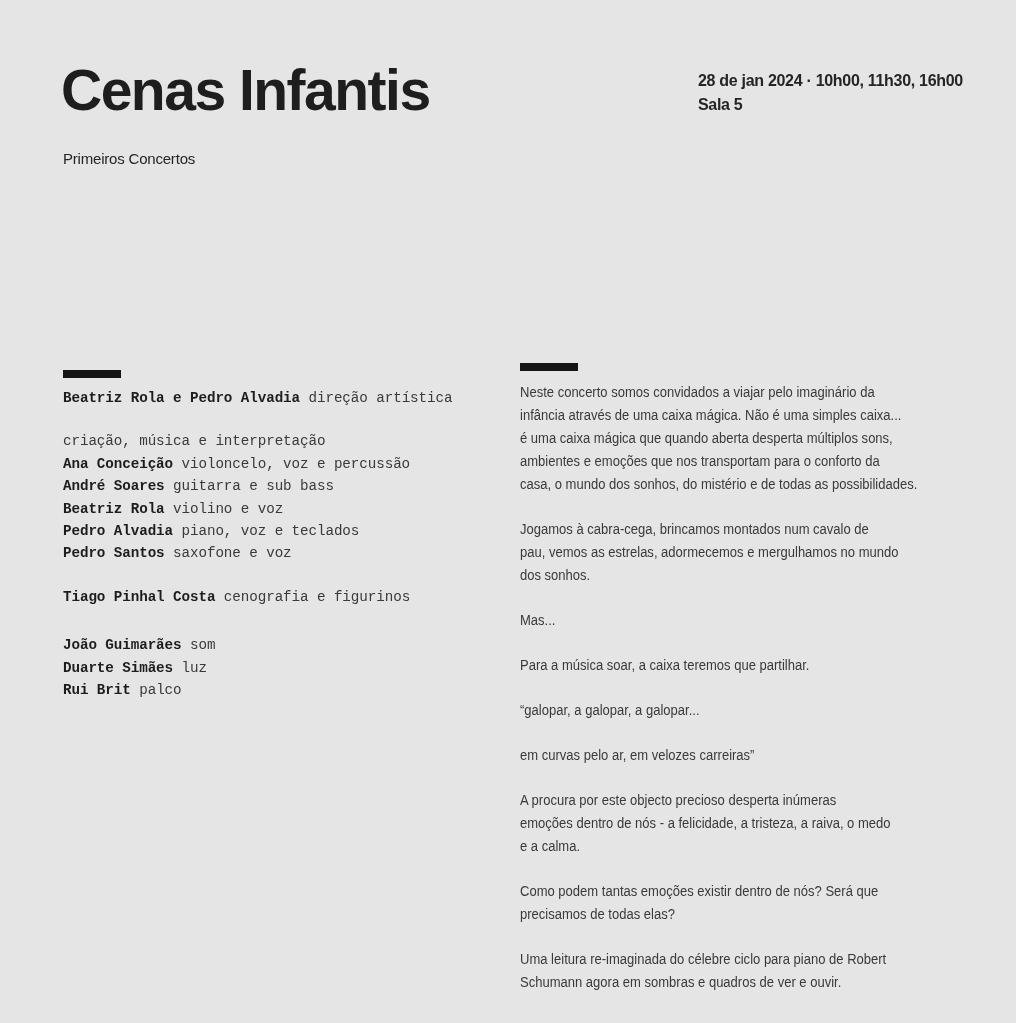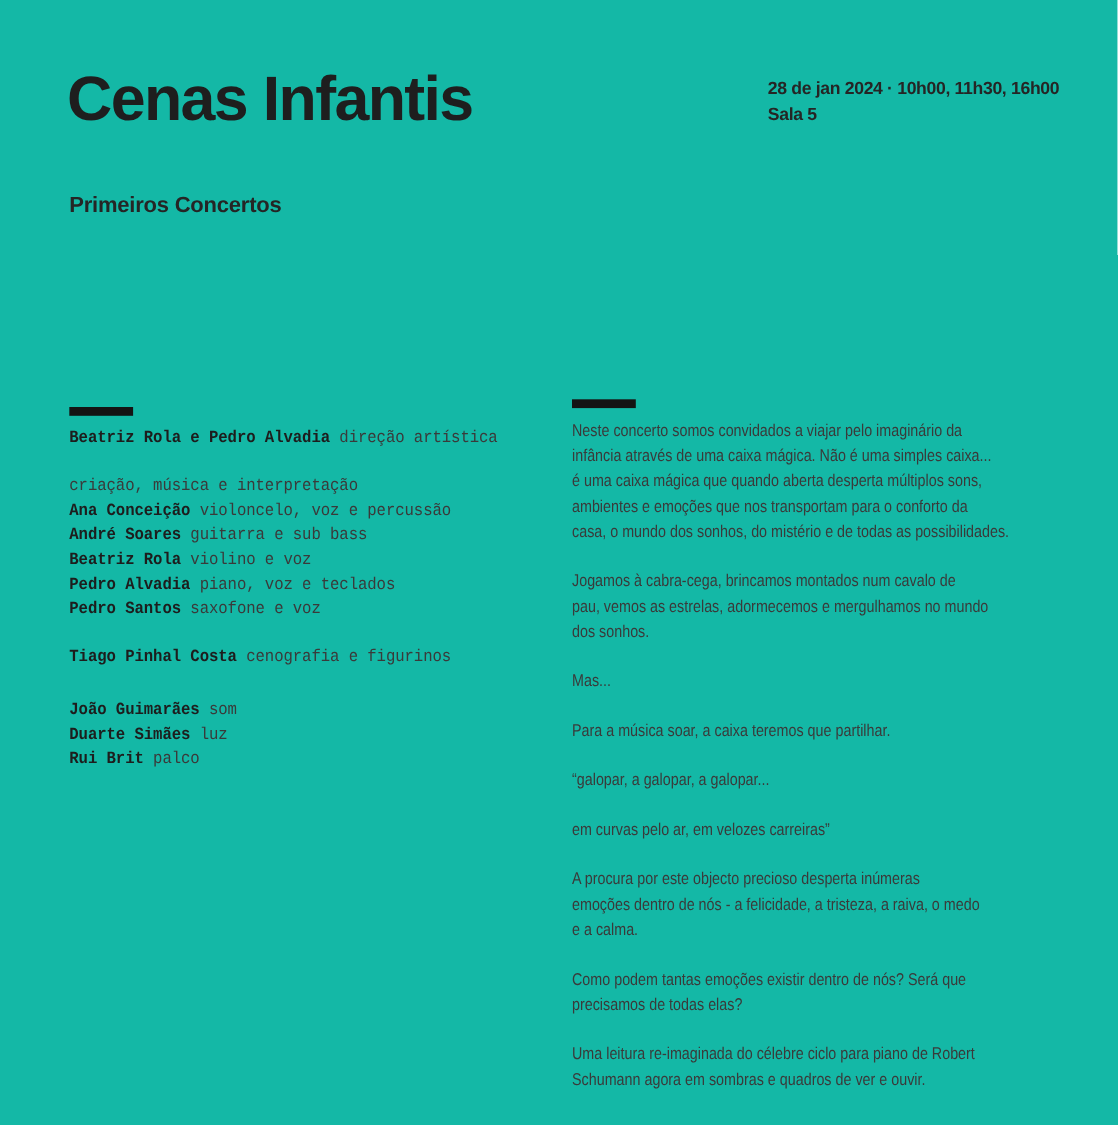--- a/index.html
+++ b/index.html
@@ -1,20 +1,20 @@
 <!DOCTYPE html>
 <html><head>
 <meta charset="utf-8">
 <style>
   html, body { margin: 0; padding: 0; background: #ffffff; }
   .page {
     position: relative;
     width: 1016px;
     height: 1023px;
-    background: #14b8a6;
+    background: #e5e5e5;
     overflow: hidden;
     font-family: "Liberation Sans", "DejaVu Sans", sans-serif;
     color: #3a3a3a;
   }
 
   
   .title {
     position: absolute;
     left: 61px;
     top: 62px;
@@ -23,27 +23,26 @@
     line-height: 1;
     font-weight: 800;
     letter-spacing: -1.5px;
     color: #1e1e1e;
     white-space: nowrap;
   }
   .subtitle {
     position: absolute;
     left: 63px;
     top: 148px;
-    font-size: 20px;
+    font-size: 15px;
     line-height: 22px;
-    font-weight: 700;
+    font-weight: 400;
     letter-spacing: -0.2px;
     color: #252525;
     white-space: nowrap;
-    margin-top: 28px;
   }
   .sessions {
     position: absolute;
     left: 698px;
     top: 69px;
     font-size: 16px;
     line-height: 23.5px;
     font-weight: 700;
     letter-spacing: -0.3px;
     color: #252525;

